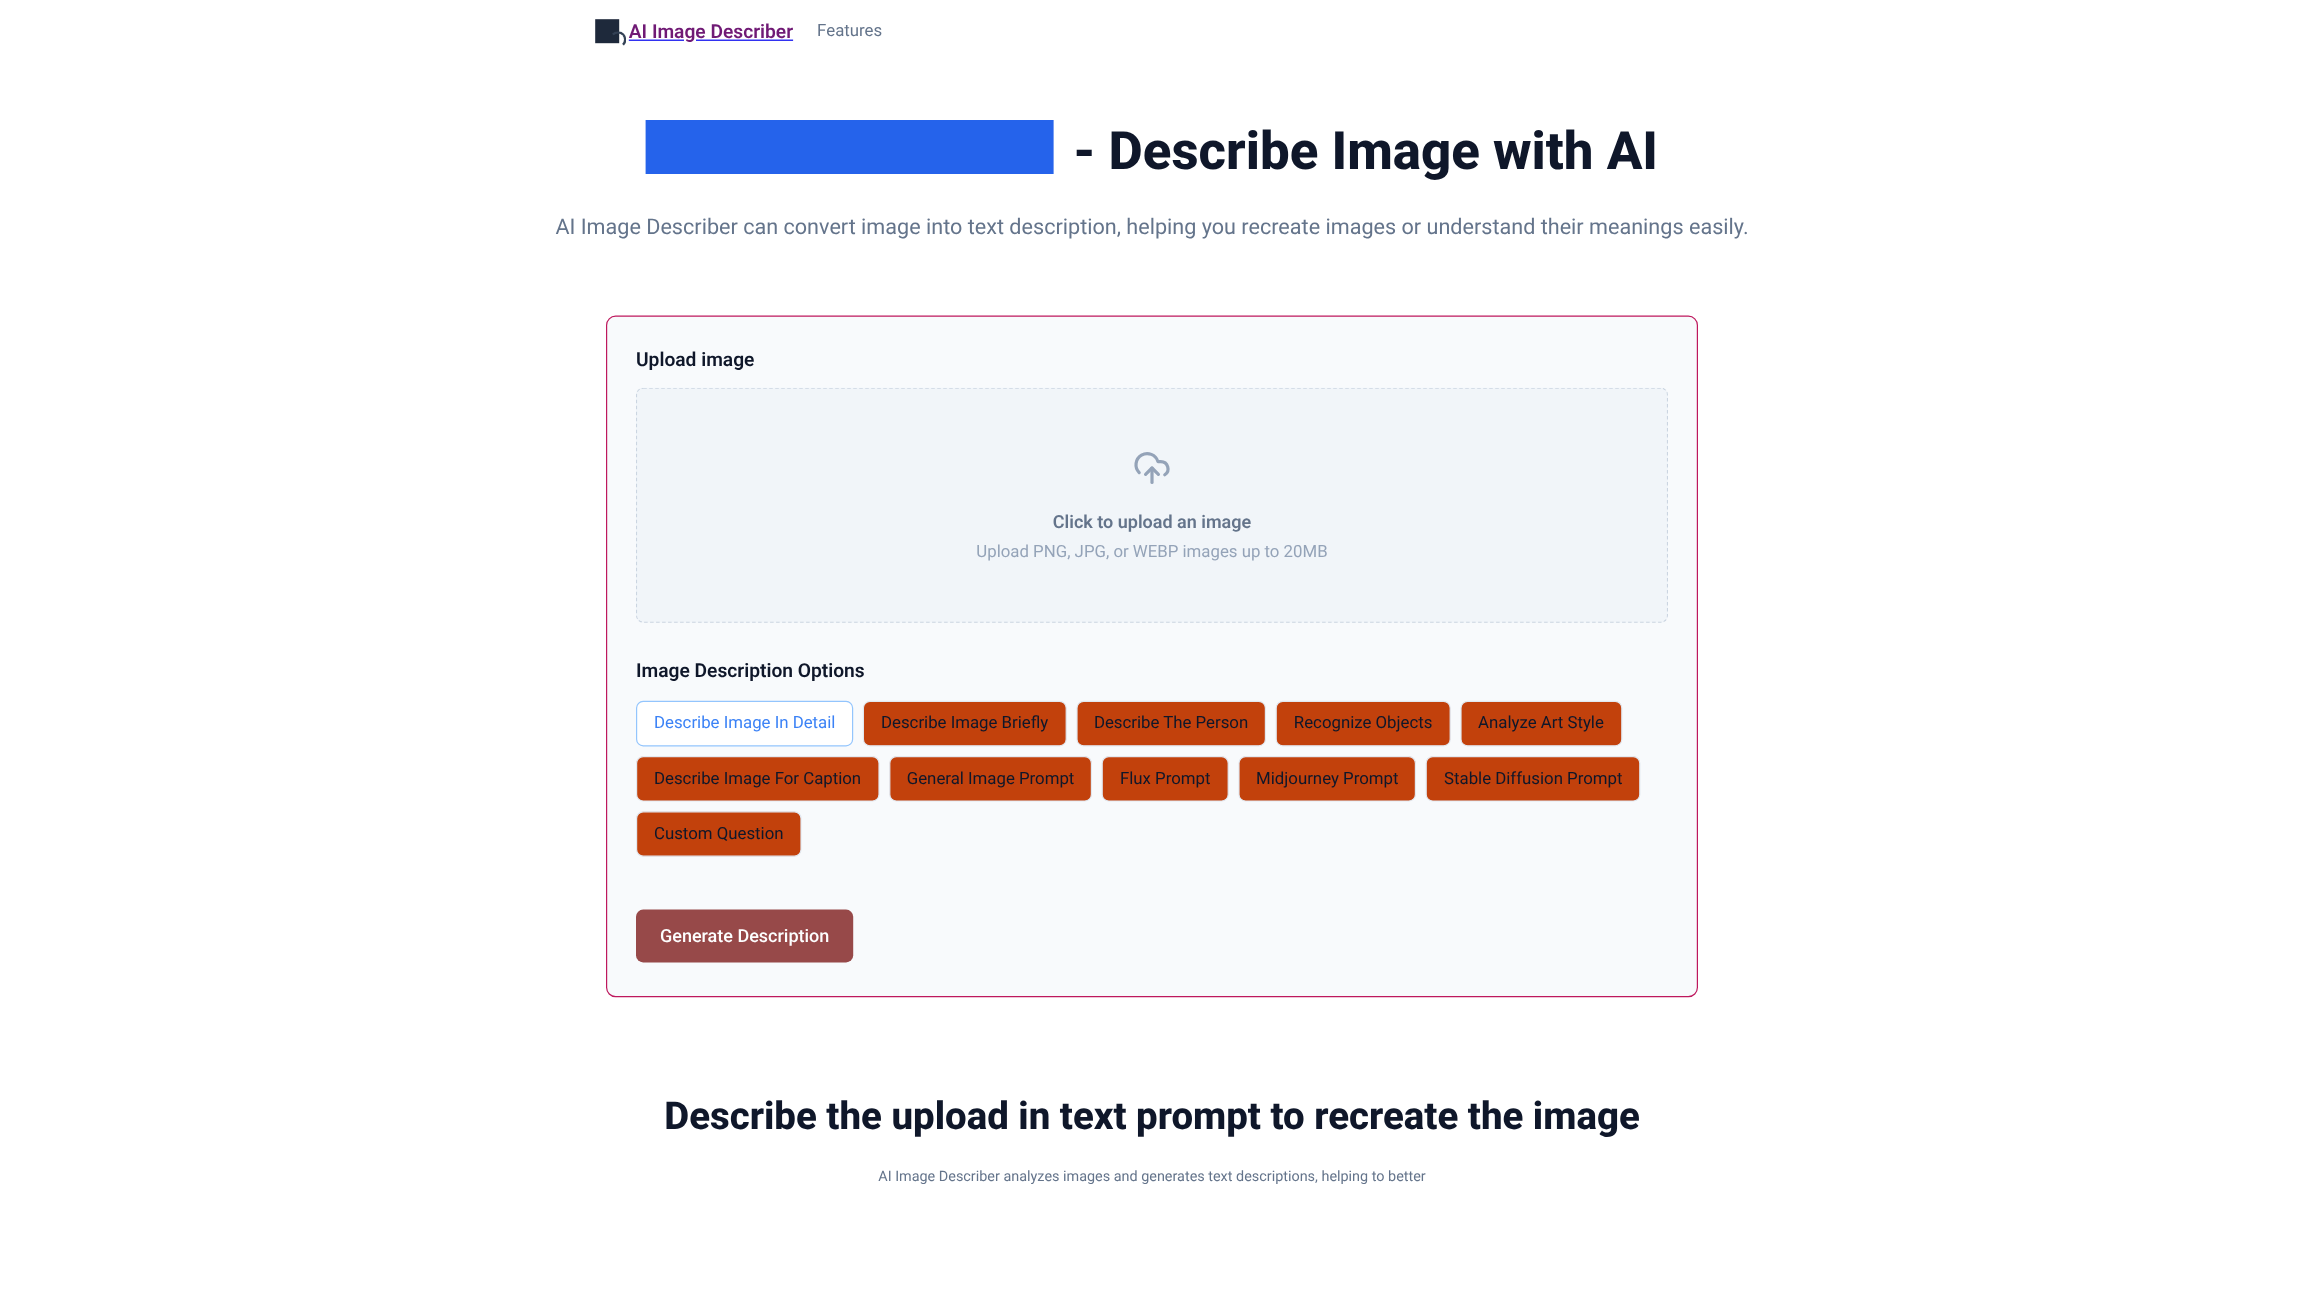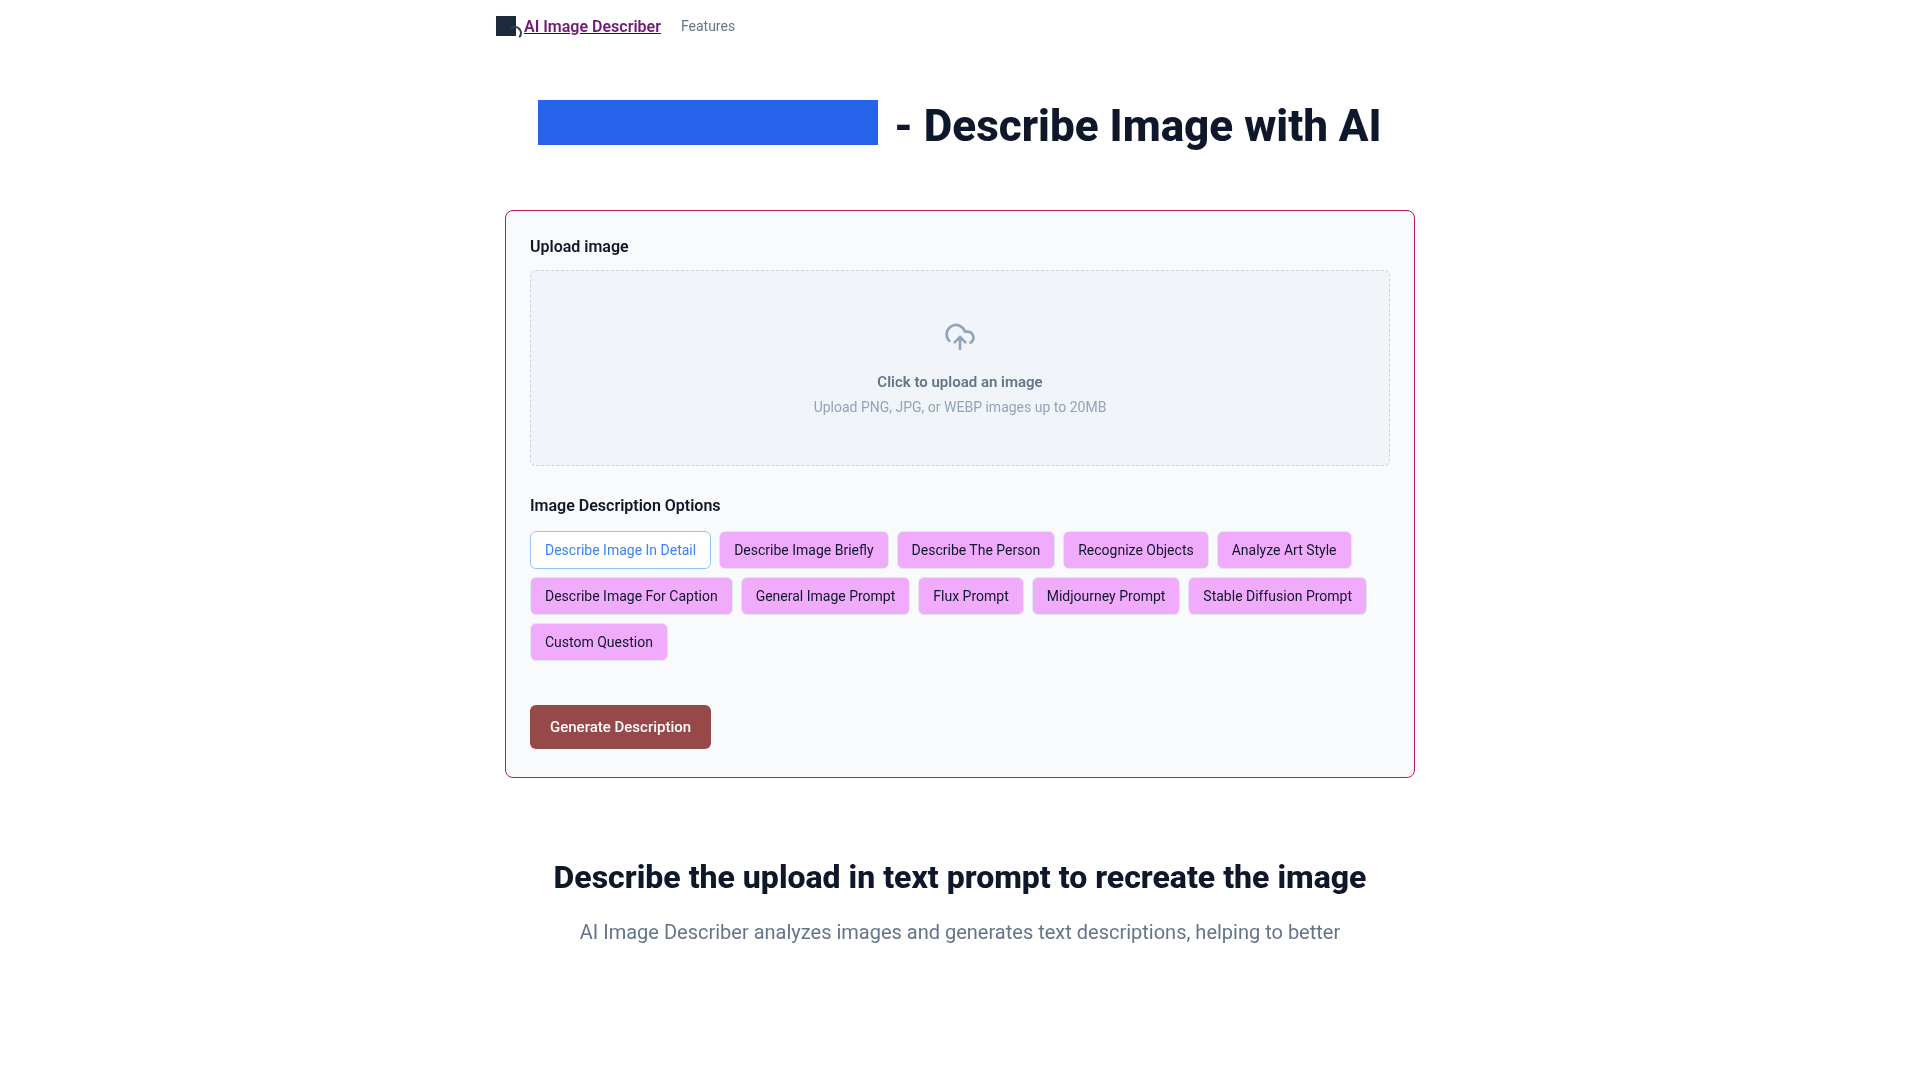--- a/index.html
+++ b/index.html
@@ -126,21 +126,21 @@
       color: #0f172a;
       margin-top: 30px;
       margin-bottom: 16px;
     }
     .options-grid {
       display: flex;
       flex-wrap: wrap;
       gap: 8px;
     }
     .option-btn {
-      background: #f0abfc;
+      background: #c2410c;
       border: 1px solid #e2e8f0;
       border-radius: 6px;
       padding: 10px 14px;
       font-size: 14px;
       color: #0f172a;
       cursor: pointer;
       font-family: inherit;
     }
     .option-btn.active {
       border-color: #93c5fd;
@@ -164,40 +164,41 @@
       text-align: center;
       margin-top: 80px;
     }
     .bottom-title {
       font-size: 32px;
       font-weight: 800;
       color: #0f172a;
     }
     .bottom-text {
       color: #64748b;
-      font-size: 20px;
+      font-size: 12px;
       margin-top: 24px;
     }
   </style>
 </head>
 <body>
 
 <div class="header">
   <a class="logo-area" href="#">
     <span class="logo-icon"></span>
     <span class="logo-text">AI Image Describer</span>
   </a>
   <a class="nav-link" href="#">Features</a>
 </div>
 
 <div class="hero">
   <h1 class="hero-title">
     <span class="hero-highlight"></span>
     <span>- Describe Image with AI</span>
   </h1>
+  <p class="hero-subtitle">AI Image Describer can convert image into text description, helping you recreate images or understand their meanings easily.</p>
 </div>
 
 <div class="card">
   <div class="section-title">Upload image</div>
   <div class="upload-area">
     <div class="upload-icon">
       <svg width="32" height="32" viewBox="0 0 24 24" fill="none" stroke="currentColor" stroke-width="2" stroke-linecap="round" stroke-linejoin="round">
         <path d="M4 14.899A7 7 0 1 1 15.71 8h1.79a4.5 4.5 0 0 1 2.5 8.242"></path>
         <path d="M12 12v9"></path>
         <path d="m16 16-4-4-4 4"></path>

